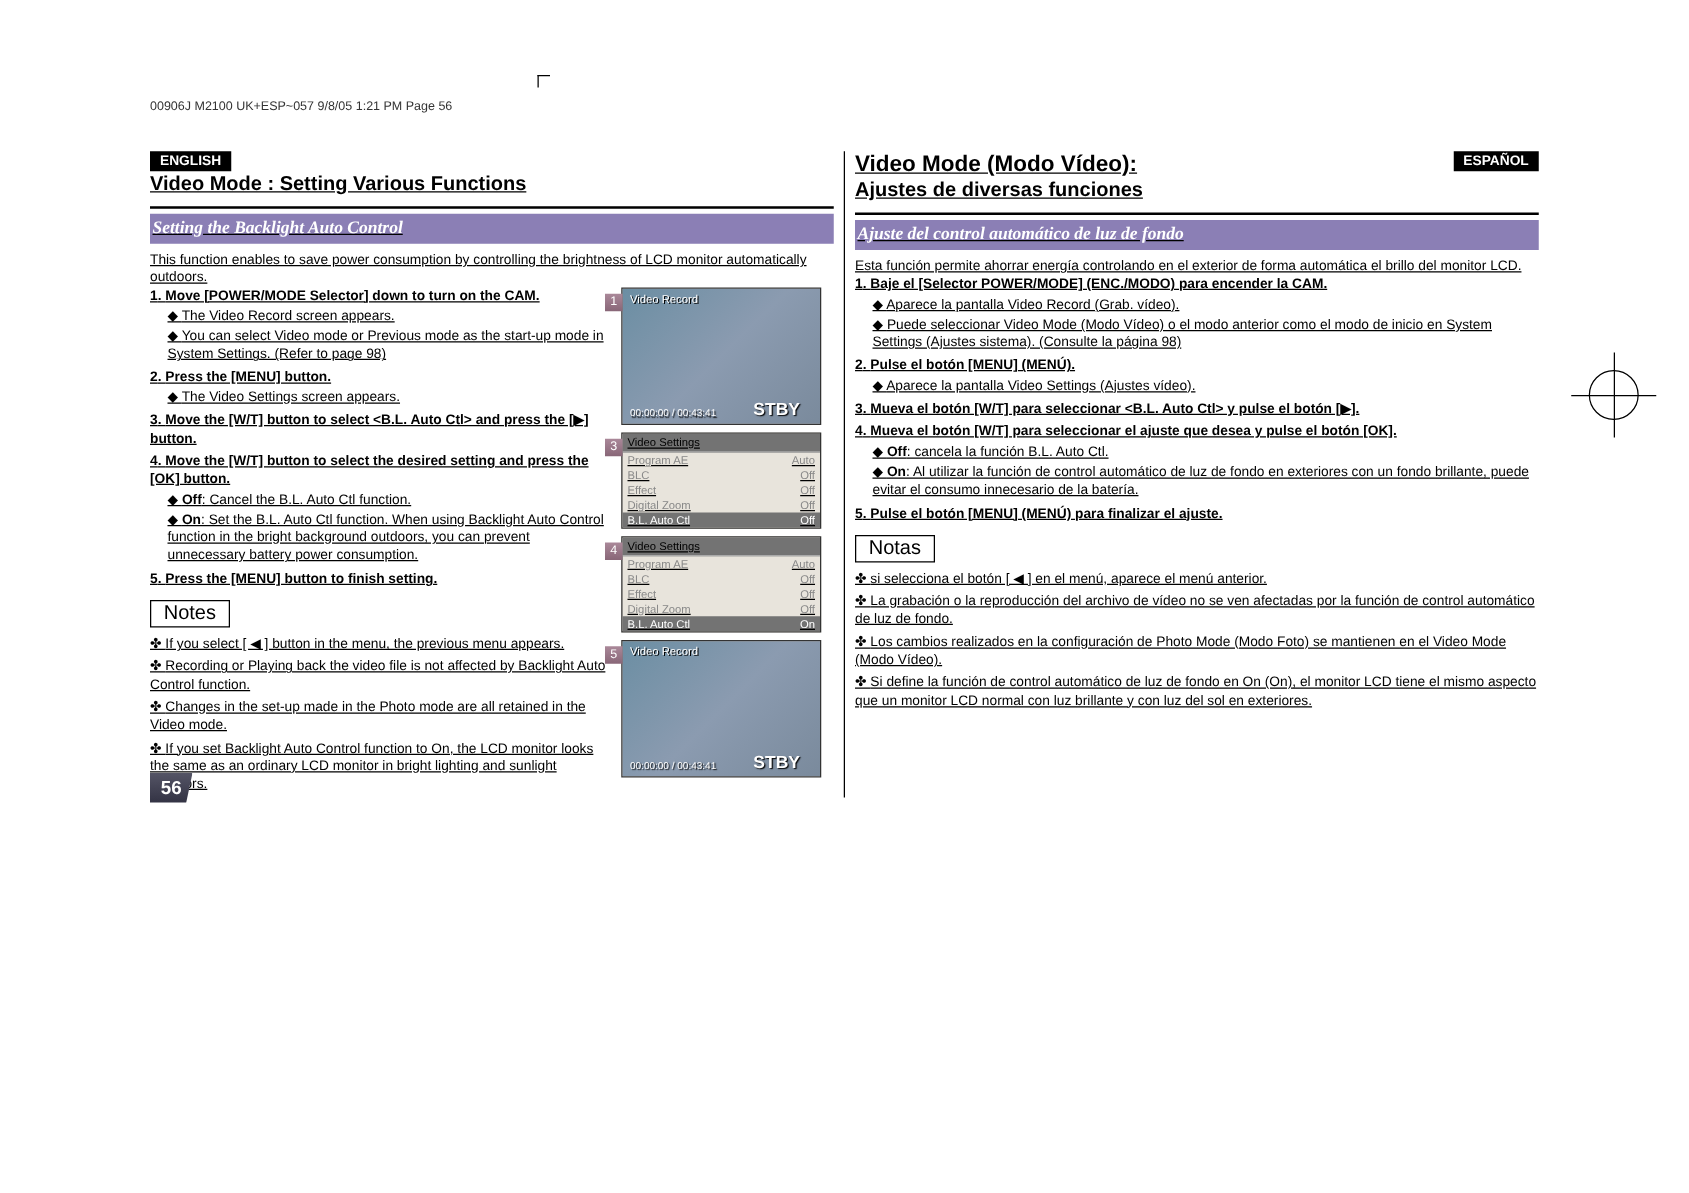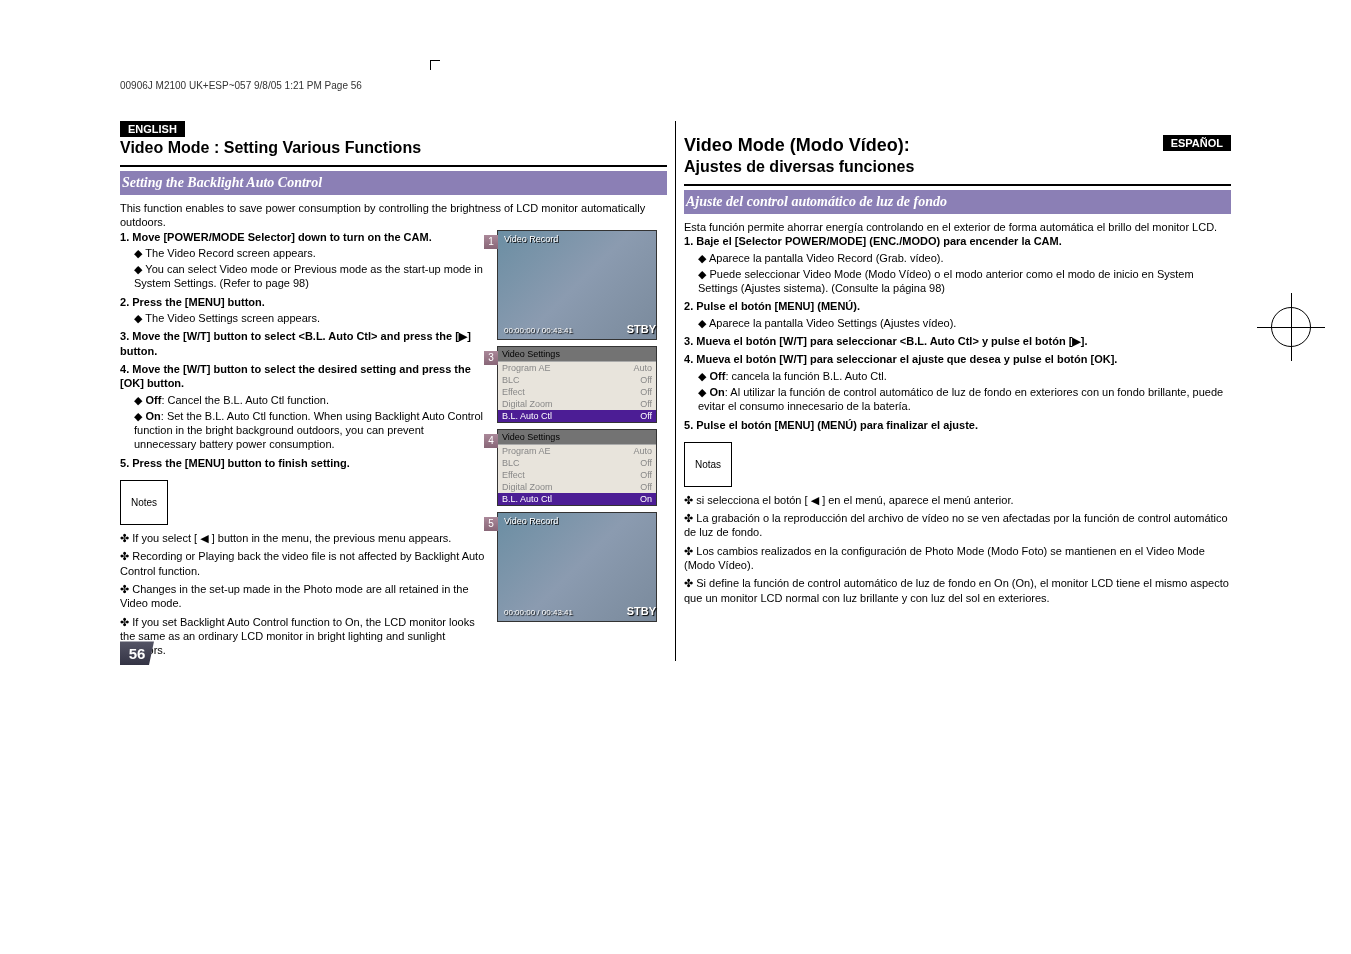--- a/index.html
+++ b/index.html
@@ -1,60 +1,60 @@
 <!DOCTYPE html>
 <html><head>
   <meta charset="utf-8">
   <style>
     * { margin: 0; padding: 0; box-sizing: border-box; }
     body { font-family: Arial, sans-serif; font-size: 11px; background: #fff; color: #000; width: 1351px; }
     .page { padding: 80px 120px 20px 120px; position: relative; }
     .header-note { font-size: 10px; color: #333; margin-bottom: 30px; }
     .crop-mark { position: absolute; }
     .crop-tl { top: 60px; left: 430px; border-left: 1px solid #000; border-top: 1px solid #000; width: 10px; height: 10px; }
-    .two-col { display: flex; gap: 0; }
+    .two-col { display: flex; gap: 0; text-decoration: underline; }
     .col { flex: 1; position: relative; }
     .col-left { padding-right: 8px; border-right: 1px solid #000; }
     .col-right { padding-left: 8px; }
     .lang-tag { background: #000; color: #fff; padding: 2px 8px; font-weight: bold; font-size: 11px; display: inline-block; }
     .lang-row { display: flex; align-items: flex-start; gap: 8px; margin-bottom: 2px; }
     .lang-row-right { justify-content: flex-end; }
     .main-title { font-size: 16px; font-weight: bold; border-bottom: 2px solid #000; padding-bottom: 8px; margin-bottom: 4px; }
-    .main-title-line { display: flex; align-items: center; gap: 8px; margin-top: 14px; }
+    .main-title-line { display: flex; align-items: center; gap: 8px; }
     .subhead { background: #8b7fb5; color: #fff; font-style: italic; font-weight: bold; padding: 4px 2px; font-size: 14px; margin-bottom: 6px; font-family: 'Times New Roman', serif; }
     .intro { font-size: 11px; margin-bottom: 0; line-height: 1.3; }
     .content-row { display: flex; gap: 8px; }
     .text-block { flex: 1; }
     .screens { width: 170px; display: flex; flex-direction: column; gap: 6px; }
     .screen { width: 160px; height: 110px; background: linear-gradient(135deg, #6b8ea3, #8b9bb0, #7a8a9c); border: 1px solid #333; position: relative; }
     .screen-num { position: absolute; left: -14px; top: 4px; width: 14px; height: 14px; background: linear-gradient(#aa8899, #886677); color: #fff; font-size: 10px; text-align: center; line-height: 14px; }
     .screen-menu { width: 160px; background: #e8e4dc; border: 1px solid #333; position: relative; font-size: 9px; }
     .menu-header { background: #737373; padding: 2px 4px; font-size: 9px; border-bottom: 1px solid #aaa; }
     .menu-row { display: flex; padding: 1px 4px; font-size: 9px; }
     .menu-row span:first-child { flex: 1; color: #888; }
     .menu-row span:last-child { color: #888; }
-    .menu-row.active { background: #4c1d95; color: #fff; }
+    .menu-row.active { background: #737373; color: #fff; }
     .menu-row.active span { color: #fff; }
     ol { list-style: none; counter-reset: item; }
     ol > li { counter-increment: item; margin-bottom: 4px; line-height: 1.3; }
     ol > li::before { content: counter(item) ". "; font-weight: bold; }
     ol > li > .step-title { font-weight: bold; display: inline; }
     ul.bullets { list-style: none; margin-left: 14px; margin-top: 2px; }
     ul.bullets > li::before { content: "◆ "; }
     ul.bullets > li { margin-bottom: 2px; line-height: 1.3; }
-    .notes-box { border: 1px solid #000; display: inline-block; padding: 16px 10px; font-size: 10px; margin: 6px 0; }
+    .notes-box { border: 1px solid #000; display: inline-block; padding: 1px 10px; font-size: 16px; margin: 6px 0; }
     ul.notes { list-style: none; }
     ul.notes > li::before { content: "✤ "; }
     ul.notes > li { margin-bottom: 4px; line-height: 1.3; }
     .page-num { background: linear-gradient(#556, #334); color: #fff; width: 34px; height: 24px; display: flex; align-items: center; justify-content: center; font-size: 15px; font-weight: bold; clip-path: polygon(0 0, 100% 0, 85% 100%, 0 100%); position: absolute; bottom: -4px; left: 0; }
     .reg-marks { position: absolute; right: 40px; top: 45%; }
     .reg-circle { width: 40px; height: 40px; border: 1px solid #000; border-radius: 50%; position: relative; }
     .reg-cross-h { position: absolute; top: 50%; left: -15px; right: -15px; border-top: 1px solid #000; }
     .reg-cross-v { position: absolute; left: 50%; top: -15px; bottom: -15px; border-left: 1px solid #000; }
-    .stby-text { position: absolute; bottom: 4px; right: 0; color: #fff; font-size: 11px; font-weight: bold; text-shadow: 1px 1px 1px #000; }
+    .stby-text { position: absolute; bottom: 4px; right: 16px; color: #fff; font-size: 14px; font-weight: bold; text-shadow: 1px 1px 1px #000; }
     .rec-time { position: absolute; bottom: 4px; left: 6px; color: #fff; font-size: 8px; text-shadow: 1px 1px 1px #000; }
   </style>
 </head>
 <body>
 
 <div class="page">
   <div class="header-note">00906J M2100 UK+ESP~057  9/8/05 1:21 PM  Page 56</div>
   <span class="crop-mark crop-tl"></span>
 
   <div class="two-col">

